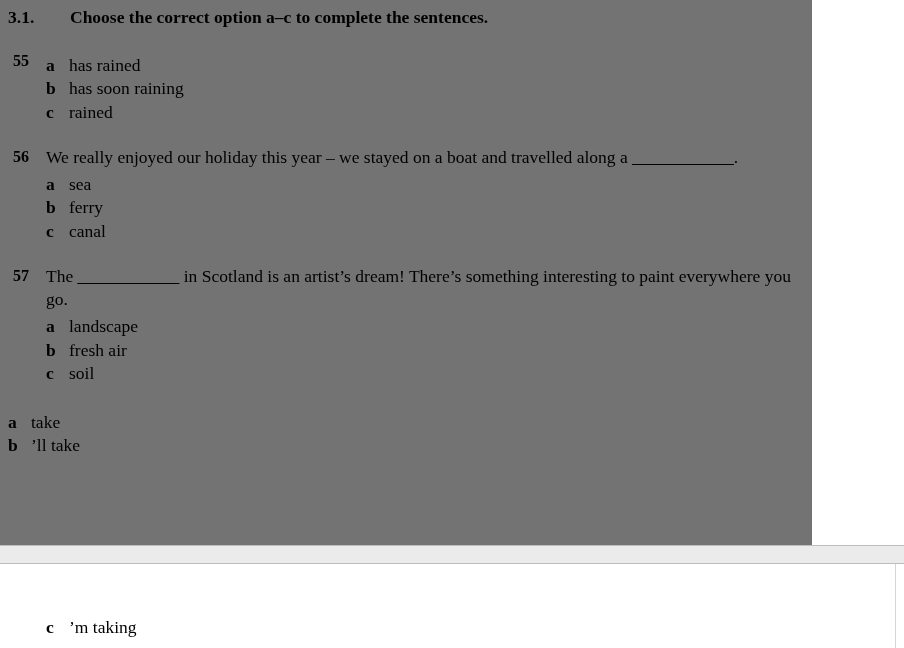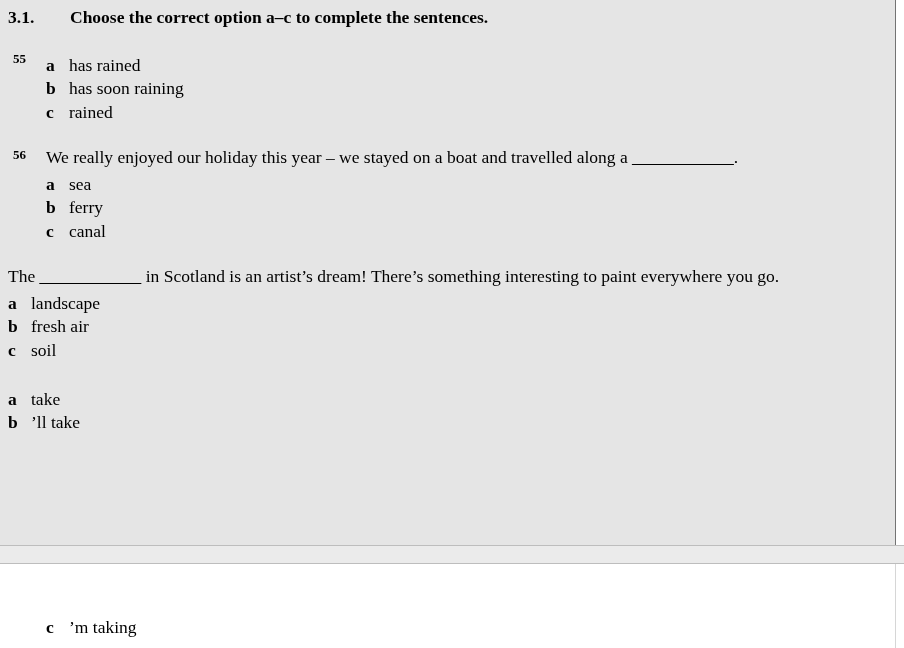--- a/index.html
+++ b/index.html
@@ -21,24 +21,24 @@
     top: 0;
     width: 904px;
     height: 648px;
     background: #ffffff;
   }
   
   .page-top {
     position: absolute;
     left: 0;
     top: 0;
-    width: 896px;
+    width: 812px;
     height: 545px;
-    background: #e5e5e5;
-    border-right: 1px solid #737373;
+    background: #737373;
+    border-right: 4px solid #737373;
     box-sizing: border-box;
     overflow: hidden;
   }
   
   .page-gap {
     position: absolute;
     left: 0;
     top: 545px;
     width: 904px;
     height: 19px;
@@ -80,21 +80,21 @@
   }
 
   .question {
     display: flex;
     margin-top: 22px;
   }
   .q-num {
     width: 38px;
     flex: 0 0 38px;
     font-weight: bold;
-    font-size: 13px;
+    font-size: 16px;
     line-height: 1.33;
     text-align: left;
     padding-left: 5px;
     box-sizing: border-box;
   }
   .q-body {
     flex: 1 1 auto;
   }
   .q-stem {
     font-size: 17.5px;
@@ -176,20 +176,21 @@
             </li>
             <li class="option">
               <span class="opt-letter">c</span>
               <span class="opt-text">canal</span>
             </li>
           </ul>
         </div>
       </div>
 
       <div class="question">
+        <div class="q-num">57</div>
         <div class="q-body">
           <p class="q-stem"><span>The </span><span class="blank">___________</span><span> in Scotland is an artist’s dream! There’s something interesting to paint everywhere you go.</span></p>
           <ul class="options">
             <li class="option">
               <span class="opt-letter">a</span>
               <span class="opt-text">landscape</span>
             </li>
             <li class="option">
               <span class="opt-letter">b</span>
               <span class="opt-text">fresh air</span>

